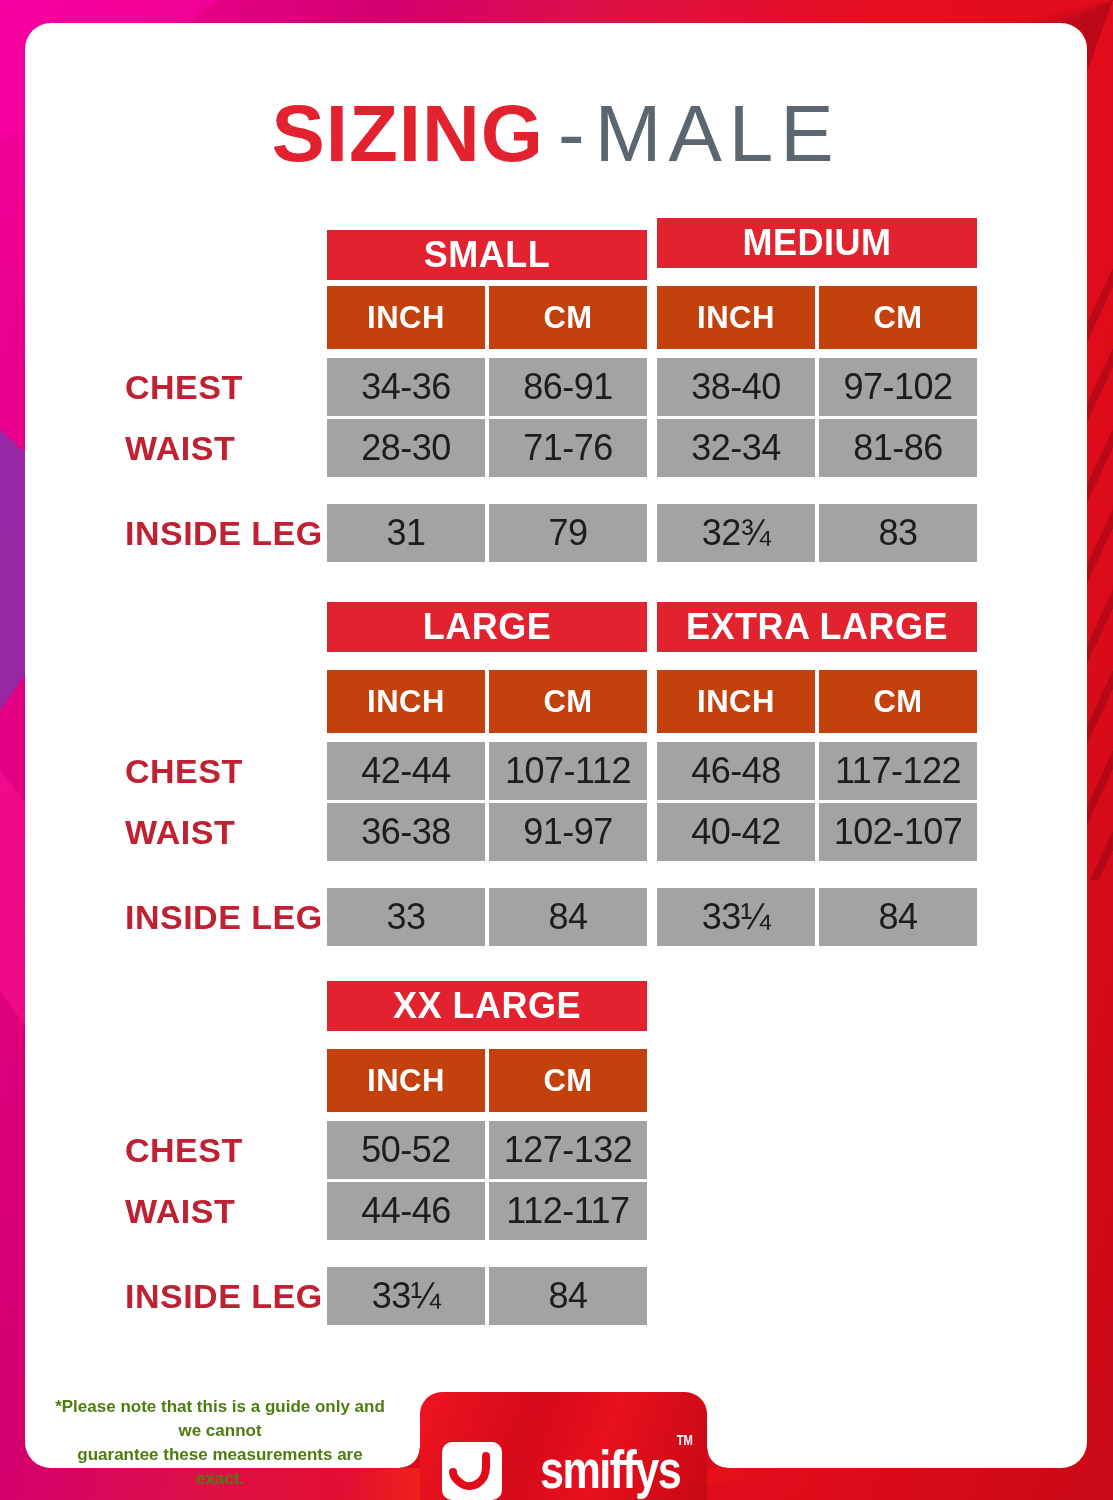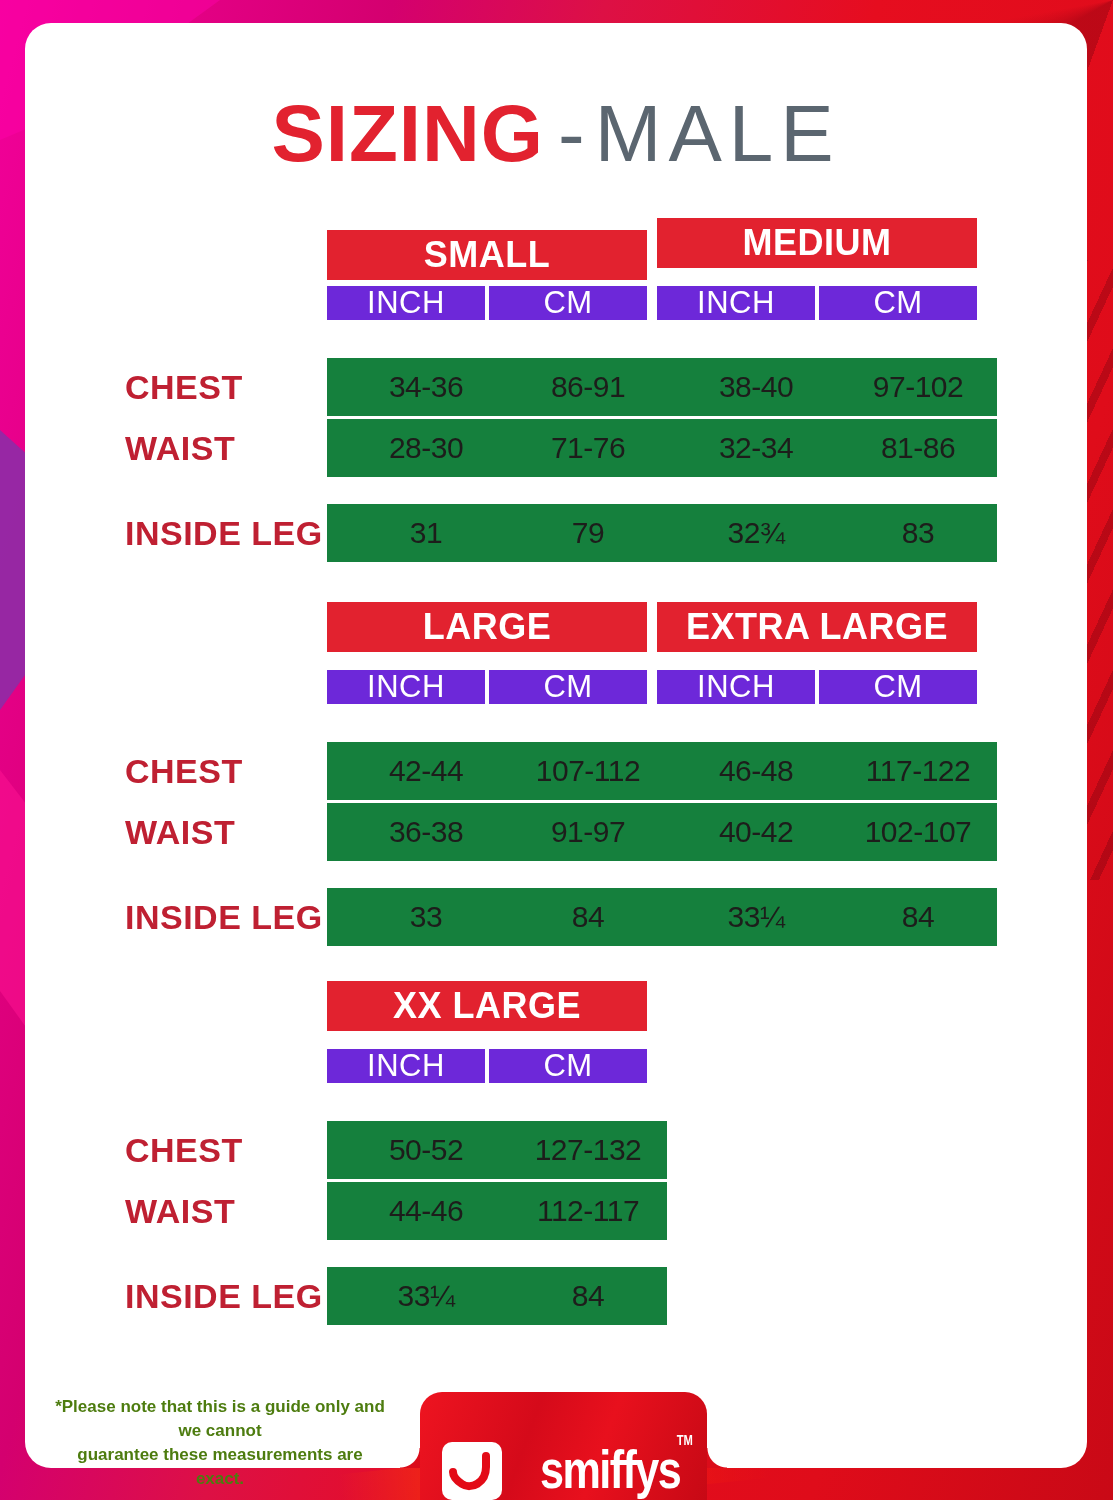--- a/index.html
+++ b/index.html
@@ -32,26 +32,26 @@
   .title{position:absolute;left:0;top:68px;width:100%;text-align:center;
     font-size:80px;line-height:86px;white-space:nowrap;}
   .title .t-red{color:#e2222f;font-weight:bold;letter-spacing:1px;}
   .title .t-sep{color:#5b6670;font-weight:normal;margin:0 10px 0 14px;}
   .title .t-gray{color:#5b6670;font-weight:normal;letter-spacing:7px;}
 
   .tbl{position:absolute;left:0;width:100%;height:340px;}
   .redbar{position:absolute;width:320px;height:50px;background:#e2222f;color:#fff;
     display:flex;align-items:center;justify-content:center;
     font-weight:bold;font-size:36px;letter-spacing:.5px;white-space:nowrap;}
-  .graycell{position:absolute;width:158px;height:34px;background:#6d28d9;color:#fff;
+  .graycell{position:absolute;width:158px;height:63px;background:#c2410c;color:#fff;
     display:flex;align-items:center;justify-content:center;
-    font-weight:normal;font-size:31px;letter-spacing:.5px;}
-  .datacell{position:absolute;width:158px;height:58px;background:#15803d;color:#1d1d1b;
+    font-weight:bold;font-size:31px;letter-spacing:.5px;}
+  .datacell{position:absolute;width:158px;height:58px;background:#a3a3a3;color:#1d1d1b;
     display:flex;align-items:center;justify-content:center;
-    font-size:30px;letter-spacing:-.5px;white-space:nowrap;padding-left:20px;}
+    font-size:36px;letter-spacing:-.5px;white-space:nowrap;}
   .rowlabel{position:absolute;left:100px;height:58px;display:flex;align-items:center;
     color:#bf2032;font-weight:bold;font-size:34px;letter-spacing:.5px;white-space:nowrap;}
   .c1{left:302px}.c2{left:464px}.c3{left:632px}.c4{left:794px}
   .r1{top:140px}.r2{top:201px}.r3{top:286px}
   .u{top:68px}
 
   .disclaimer{position:absolute;left:30px;top:1372px;width:330px;text-align:center;
     color:#4d7c0f;font-size:17px;line-height:24px;font-weight:bold;}
 
   .logo-tab{

